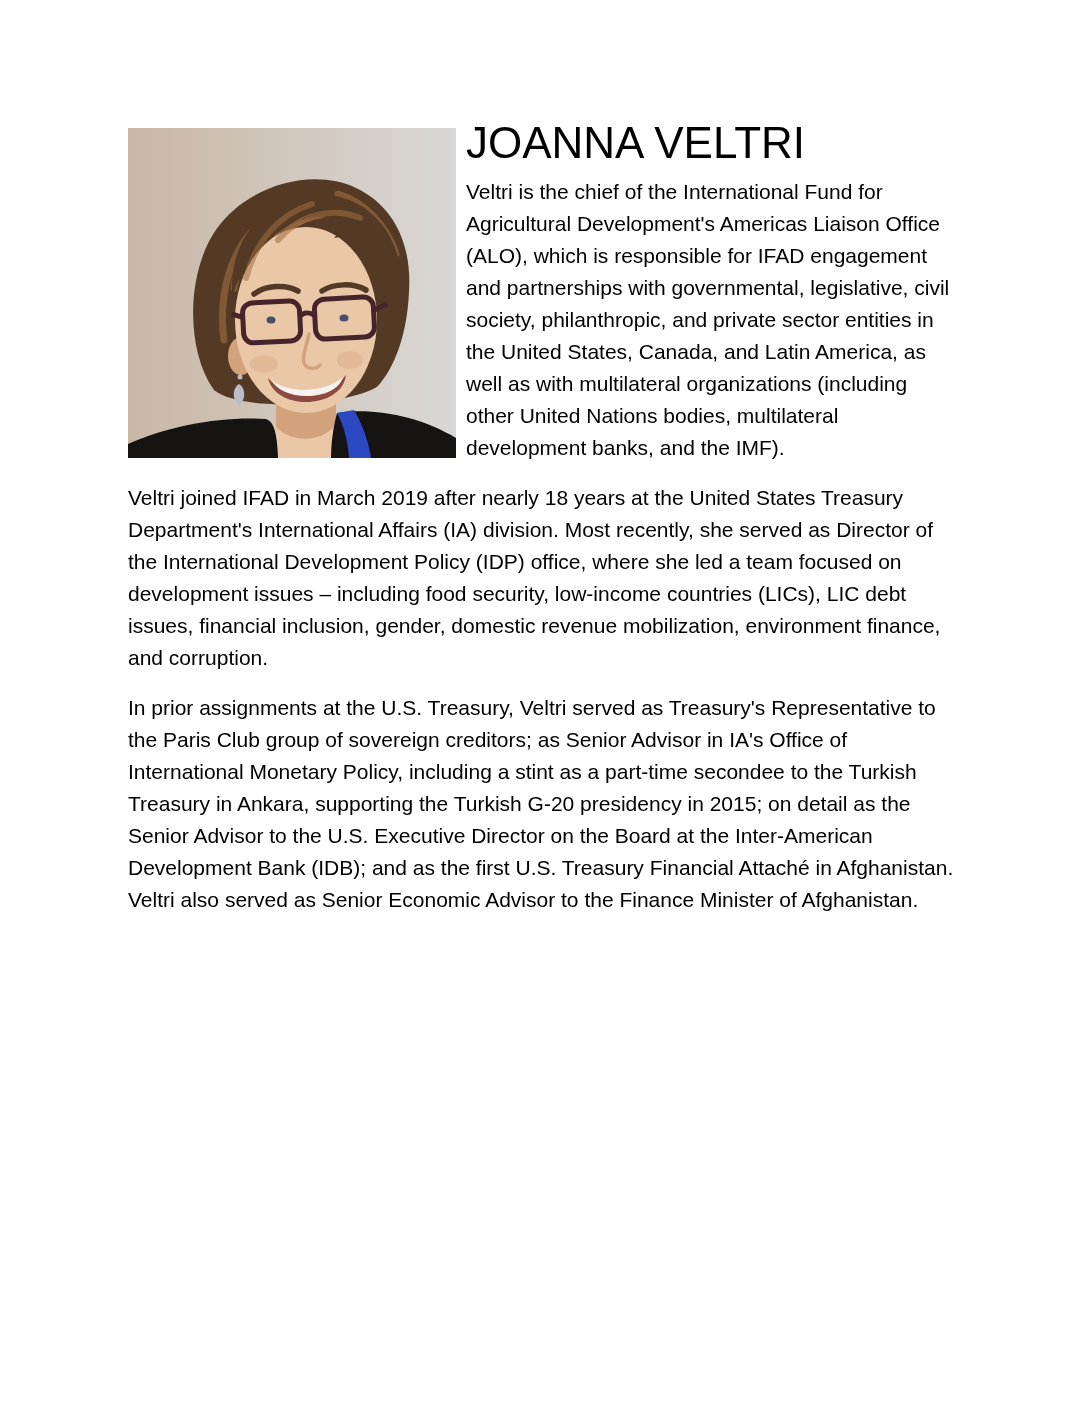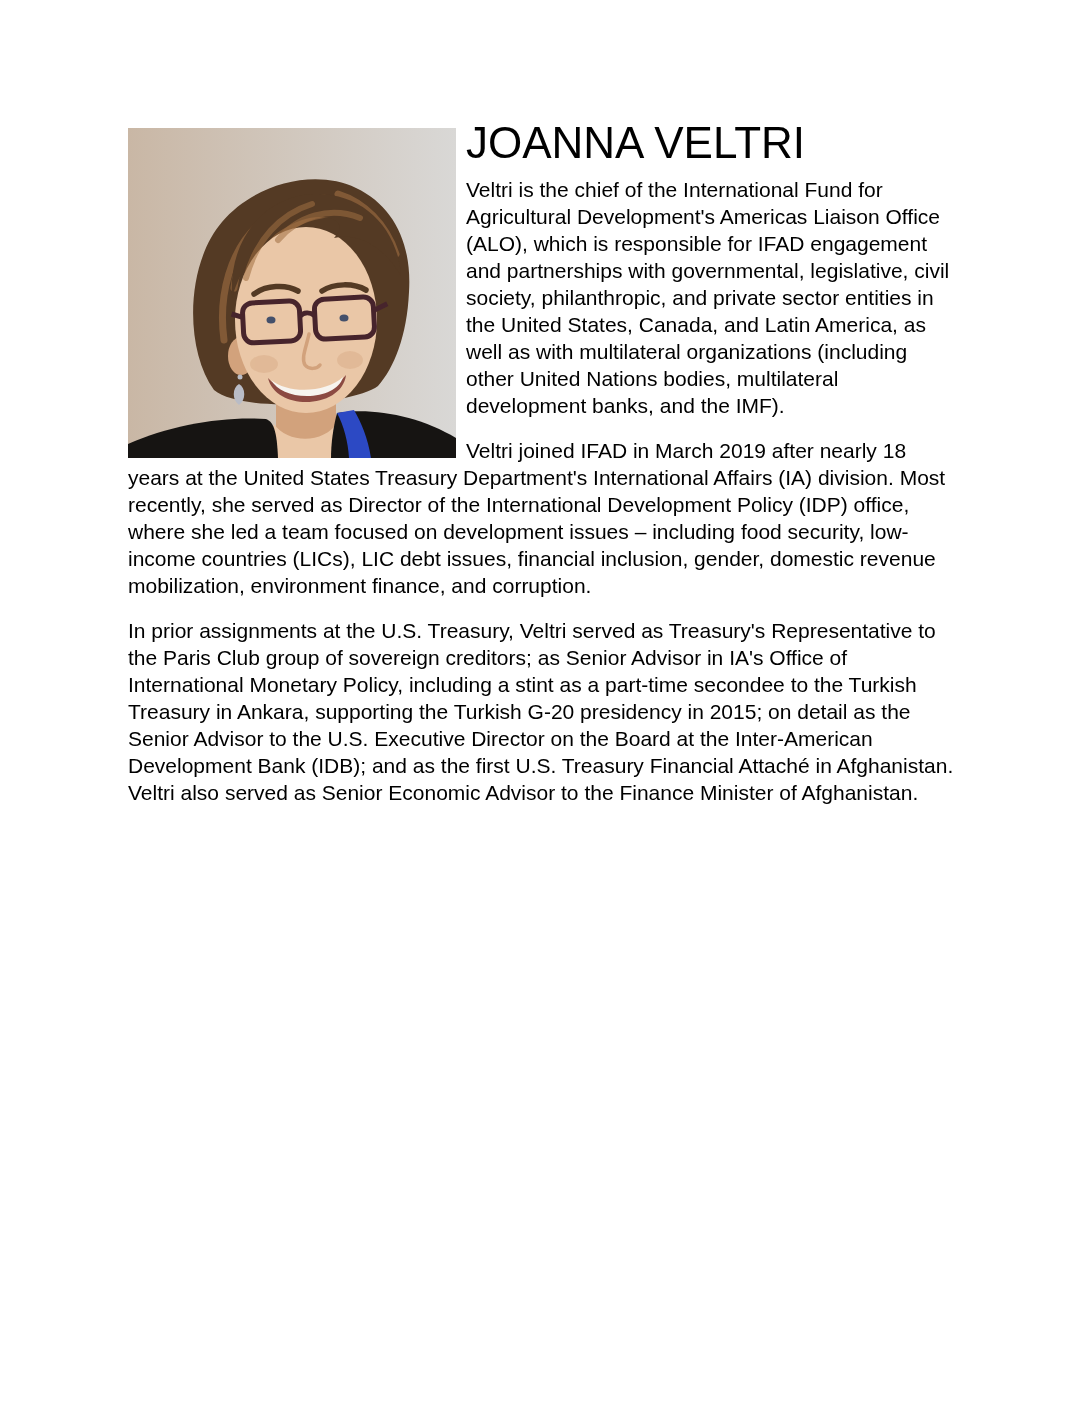--- a/index.html
+++ b/index.html
@@ -26,21 +26,21 @@
     font-size: 44px;
     line-height: 50px;
     font-weight: 400;
     letter-spacing: 0;
     white-space: nowrap;
     padding-left: 32px;
   }
   p.doc-para {
     margin: 0 0 18px 0;
     font-size: 21px;
-    line-height: 27px;
+    line-height: 32px;
   }
 </style>
 </head>
 <body>
 
 <div class="page">
 
   <div class="photo">
     <svg viewBox="0 0 328 330" xmlns="http://www.w3.org/2000/svg">
       <defs>

